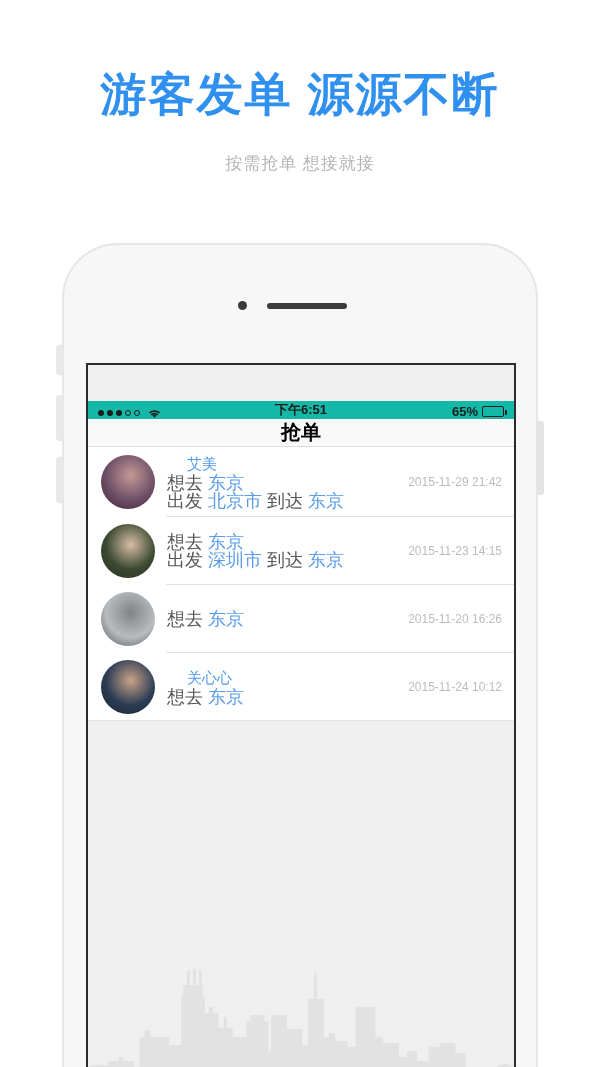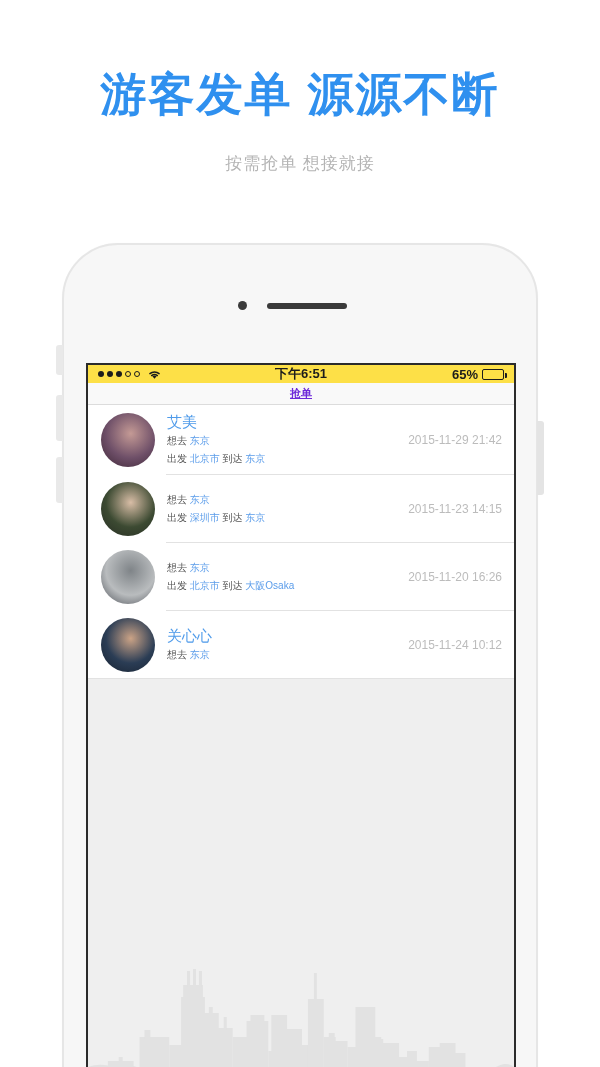--- a/index.html
+++ b/index.html
@@ -84,25 +84,26 @@
     background: #efefef;
     border: 2px solid #2b2b2b;
     border-bottom: none;
     overflow: hidden;
   }
 
   
   .statusbar {
     position: relative;
     height: 28px;
-    background: #fde047;
-    display: flex; align-items: center;
+    background: #14b8a6;
+    display: flex; align-items: flex-end;
     padding: 0 10px;
     font-size: 13px; color: #1c1c1c;
     font-weight: bold;
+    margin-top: 36px;
   }
   .sb-left { display: flex; align-items: center; gap: 4px; flex: 1 1 0; }
   .dots { display: flex; align-items: center; gap: 3px; }
   .dot { width: 6px; height: 6px; border-radius: 50%; background: #1c1c1c; }
   .dot.off { background: transparent; border: 1px solid #1c1c1c; width: 6px; height: 6px; }
   .wifi { margin-left: 3px; display: block; }
   .sb-center { flex: 0 0 auto; font-size: 13px; font-weight: bold; }
   .sb-right { flex: 1 1 0; display: flex; align-items: center; justify-content: flex-end; gap: 4px; }
   .batt {
     position: relative;
@@ -121,23 +122,22 @@
   .batt-fill { height: 100%; background: #1c1c1c; border-radius: 1px; }
 
   
   .navbar {
     height: 38px;
     background: #f9f9f9;
     border-bottom: 1px solid #dcdcdc;
     display: flex; align-items: center; justify-content: center;
   }
   .nav-title {
-    font-size: 11px; font-weight: bold;
-    color: #6d28d9;
-    text-decoration: underline;
+    font-size: 20px; font-weight: bold;
+    color: #000000;
   }
 
   
   .list { background: #ffffff; }
   .row {
     display: flex;
     align-items: center;
     padding: 7px 12px 7px 13px;
     position: relative;
     background: #ffffff;
@@ -161,23 +161,24 @@
   .row-body {
     flex: 1 1 auto;
     padding-left: 12px;
     min-width: 0;
   }
   .uname {
     font-size: 15px;
     color: #4f9bea;
     line-height: 19px;
     margin-bottom: 1px;
+    margin-left: 20px;
   }
   .line {
-    font-size: 10px;
+    font-size: 18px;
     color: #555555;
     line-height: 18px;
     white-space: nowrap;
   }
   .line .v { color: #5a9cea; }
   .lbl { color: #555555; }
   .row-date {
     flex: 0 0 auto;
     font-size: 12px;
     color: #bcbcbc;
@@ -269,21 +270,20 @@
                 <div class="line"><span class="lbl">出发</span> <span class="v">深圳市</span> <span class="lbl">到达</span> <span class="v">东京</span></div>
               </div>
               <div class="row-date">2015-11-23 14:15</div>
             </div>
             <div class="row">
               <div class="avatar">
                 <div class="ph" style="background: radial-gradient(circle at 55% 38%, rgb(127, 132, 136) 0%, rgb(185, 188, 190) 55%, rgb(74, 78, 85) 100%);"></div>
               </div>
               <div class="row-body">
                 <div class="line"><span class="lbl">想去</span> <span class="v">东京</span></div>
-                <div class="line"><span class="lbl">出发</span> <span class="v">北京市</span> <span class="lbl">到达</span> <span class="v">大阪Osaka</span></div>
               </div>
               <div class="row-date">2015-11-20 16:26</div>
             </div>
             <div class="row">
               <div class="avatar">
                 <div class="ph" style="background: radial-gradient(circle at 55% 38%, rgb(203, 163, 134) 0%, rgb(43, 61, 85) 55%, rgb(22, 32, 46) 100%);"></div>
               </div>
               <div class="row-body">
                 <div class="uname">关心心</div>
                 <div class="line"><span class="lbl">想去</span> <span class="v">东京</span></div>

